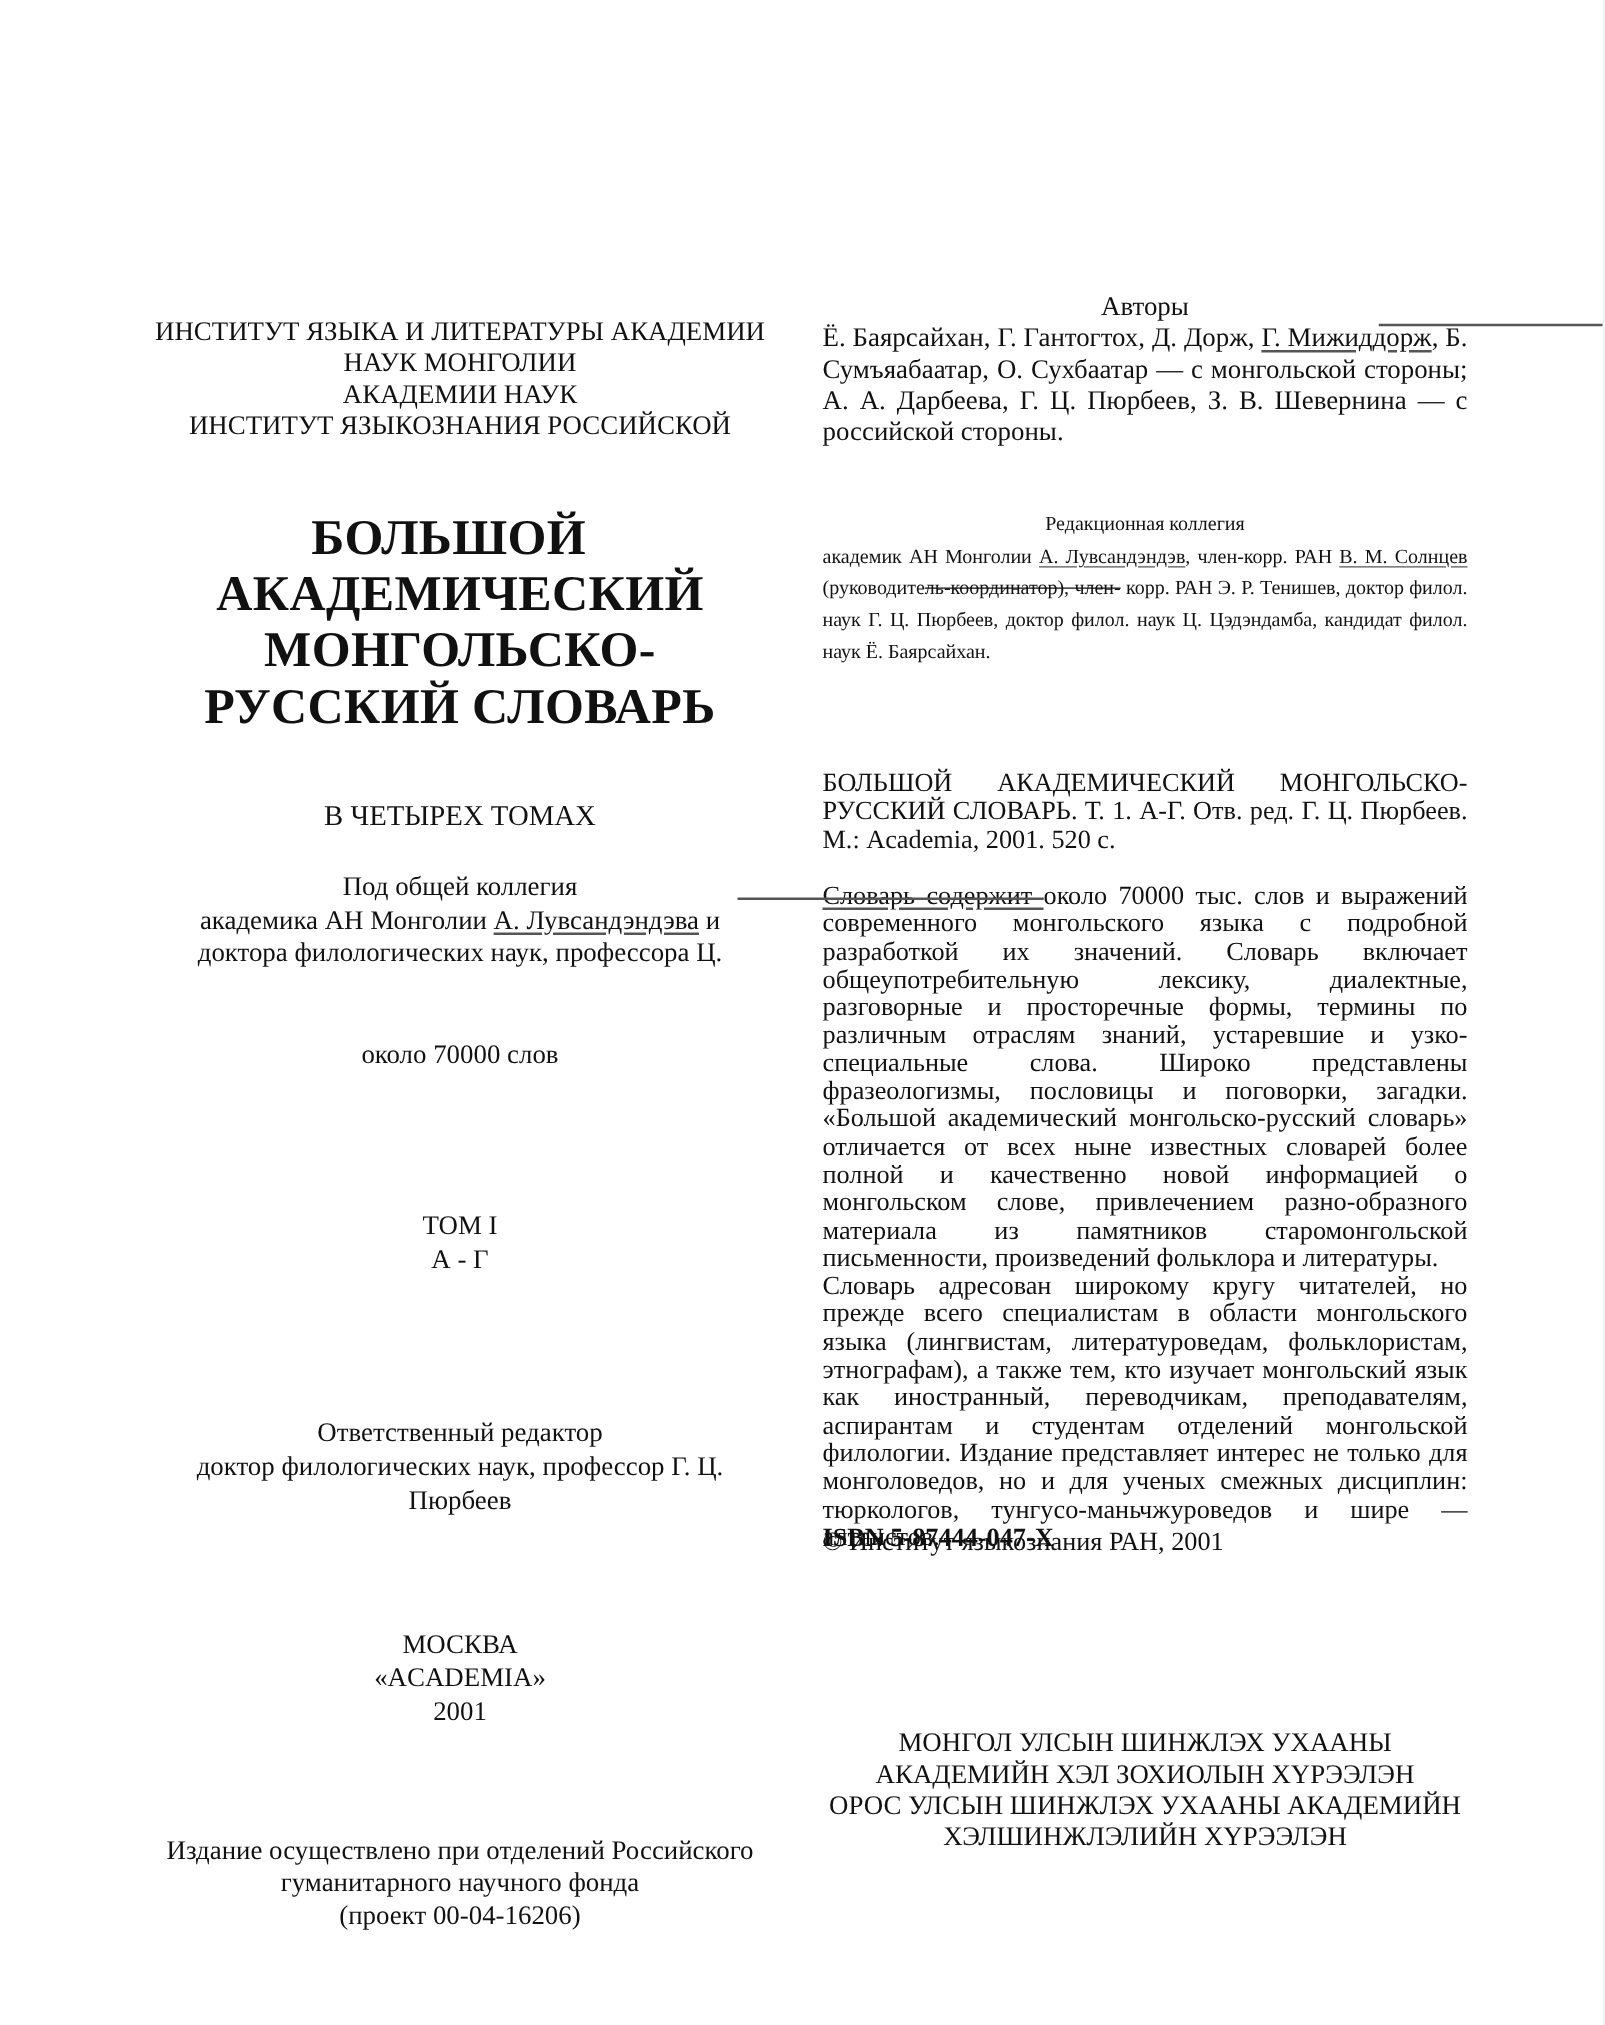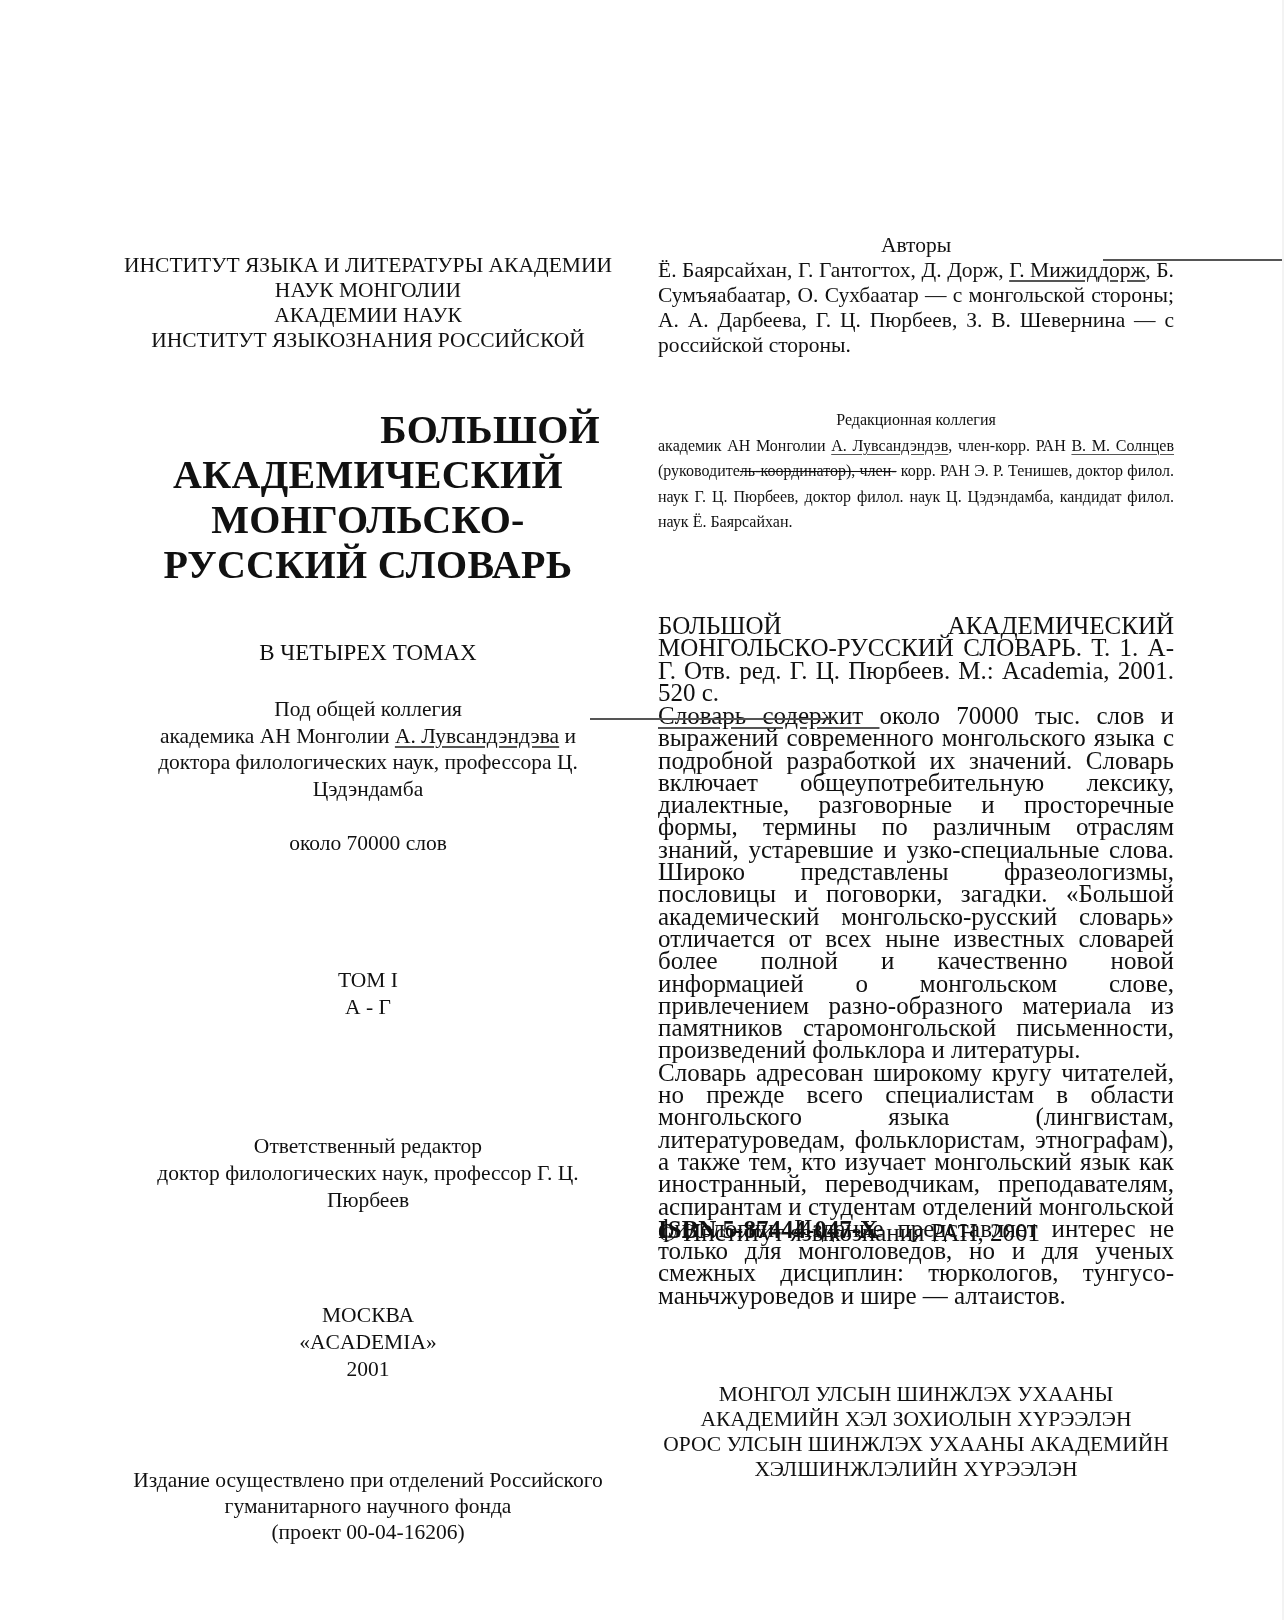--- a/index.html
+++ b/index.html
@@ -7,54 +7,53 @@
          font-family: "Liberation Serif", "DejaVu Serif", serif; color: #111; }
   .page { position: absolute; left: 0; top: 0; width: 1284px; height: 1620px; padding-left: 28px; }
   .right-edge { position: absolute; left: 1282px; top: 0; width: 2px; height: 1620px; background: #f3f3f3; }
   .col-left { position: absolute; left: 118px; width: 500px; text-align: center; }
   .col-right { position: absolute; left: 658px; width: 516px; }
   .blk { position: absolute; }
   .c { text-align: center; }
   .j { text-align: justify; text-align-last: left; }
   .fs22 { font-size: 21.5px; line-height: 25px; }
   .fs21 { font-size: 16px; line-height: 25.5px; }
-  .fs19 { font-size: 25px; line-height: 22.3px; }
+  .fs19 { font-size: 21px; line-height: 22.3px; }
   .title { font-weight: bold; font-size: 40px; line-height: 45px; letter-spacing: 0.3px; }
   .u { text-decoration: underline; text-decoration-color: #555; text-underline-offset: 3px; }
   .strike { text-decoration: line-through; }
   .bold { font-weight: bold; }
   .line { position: absolute; height: 2px; background: #555; }
   p { margin: 0; }
 </style>
 </head>
 <body>
 
 <div class="page">
 
   <div class="blk col-left c fs22" style="top:253px;">
     <p>ИНСТИТУТ ЯЗЫКА И ЛИТЕРАТУРЫ АКАДЕМИИ</p>
     <p>НАУК МОНГОЛИИ</p>
     <p>АКАДЕМИИ НАУК</p>
     <p>ИНСТИТУТ ЯЗЫКОЗНАНИЯ РОССИЙСКОЙ</p>
   </div>
 
   <div class="blk col-left c title" style="top:407px;">
-    <p style="padding-right:18px;text-align:right;">БОЛЬШОЙ</p>
+    <p style="padding-right:18px;">БОЛЬШОЙ</p>
     <p>АКАДЕМИЧЕСКИЙ</p>
     <p>МОНГОЛЬСКО-</p>
     <p>РУССКИЙ СЛОВАРЬ</p>
   </div>
 
   <div class="blk col-left c fs22" style="top:640px; font-size:23px;">В ЧЕТЫРЕХ ТОМАХ</div>
 
   <div class="blk col-left c fs22" style="top:696px; line-height:26.5px;">
     <p>Под общей коллегия</p>
     <p><span>академика АН Монголии </span><span class="u">А. Лувсандэндэва</span><span> и</span></p>
     <p>доктора филологических наук, профессора Ц.</p>
-    <p>Цэдэндамба</p>
   </div>
 
   <div class="blk col-left c fs22" style="top:831px;">около 70000 слов</div>
 
   <div class="blk col-left c fs22" style="top:967px; line-height:27px;">
     <p>ТОМ I</p>
     <p>А - Г</p>
   </div>
 
   <div class="blk col-left c fs22" style="top:1133px; line-height:27px;">

